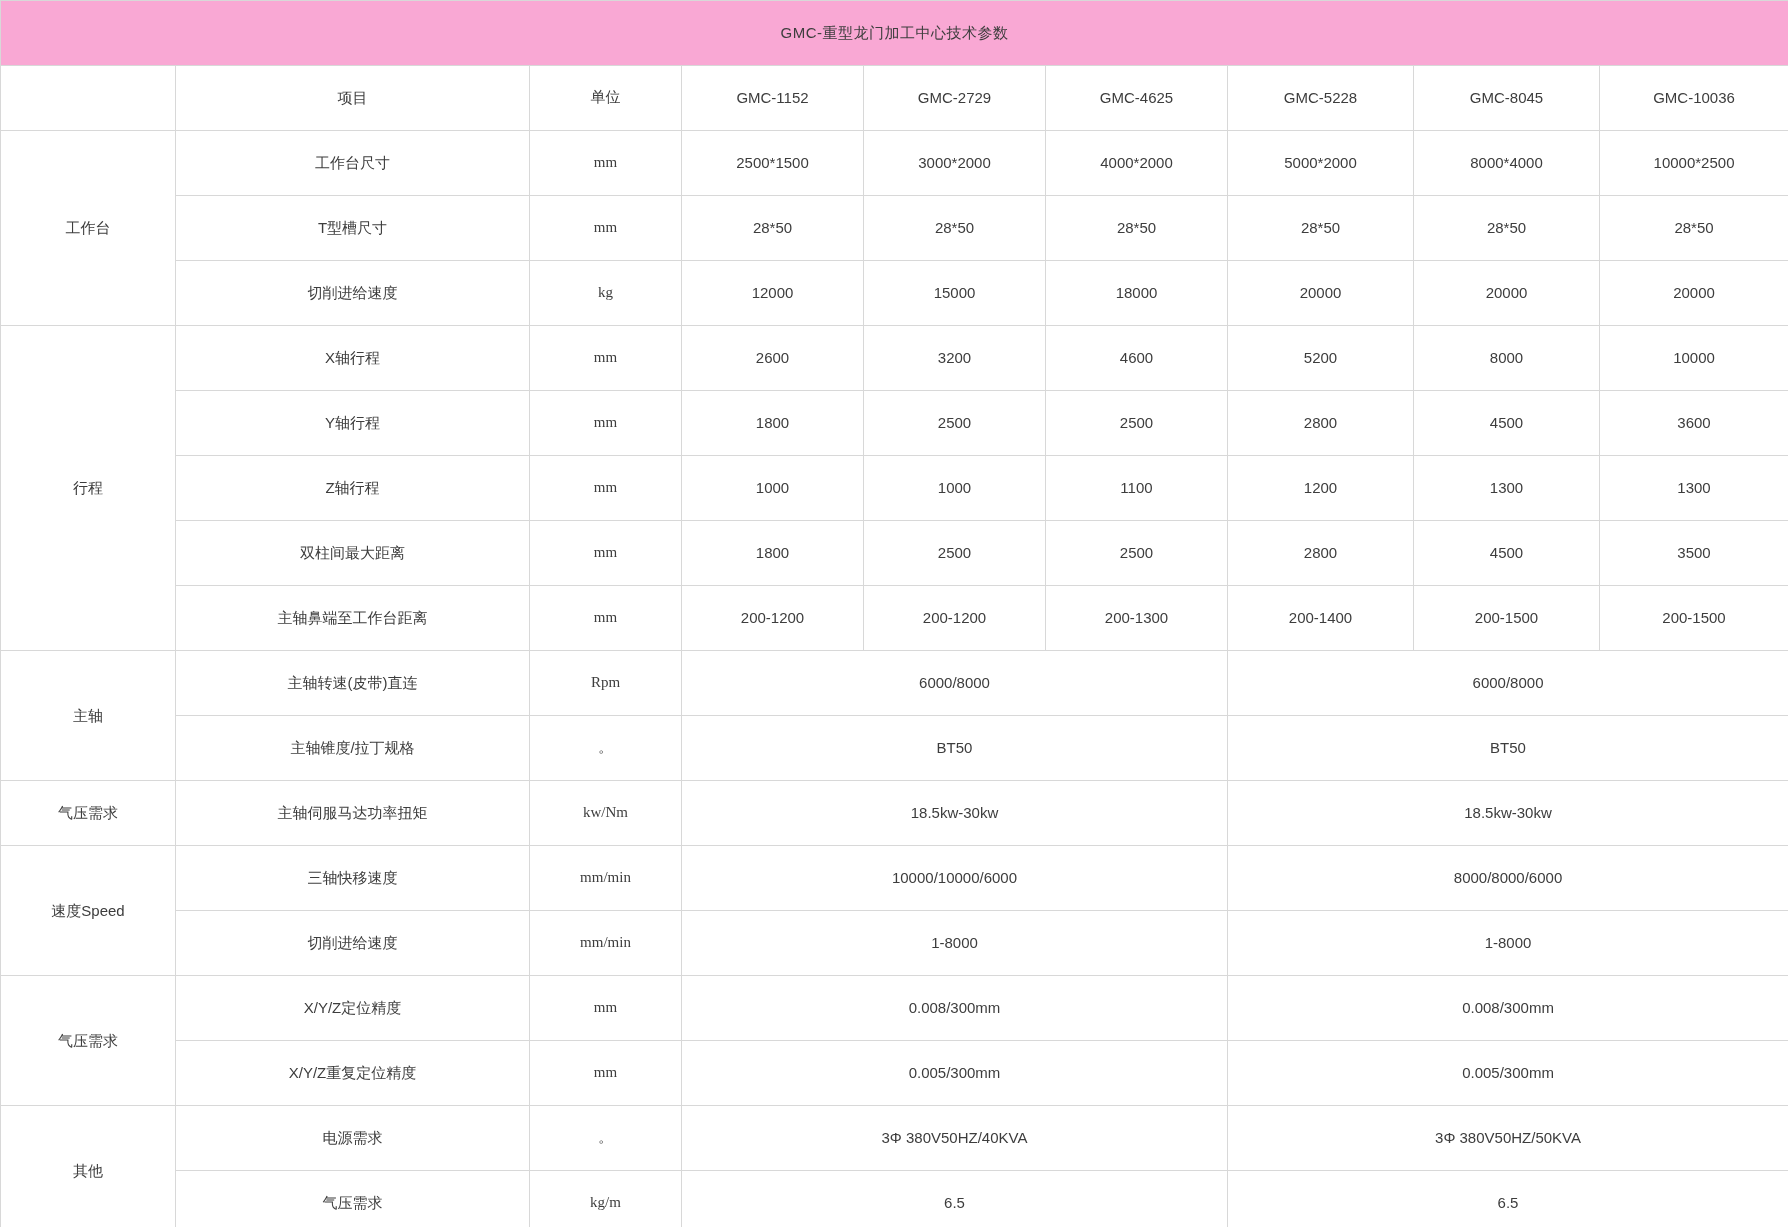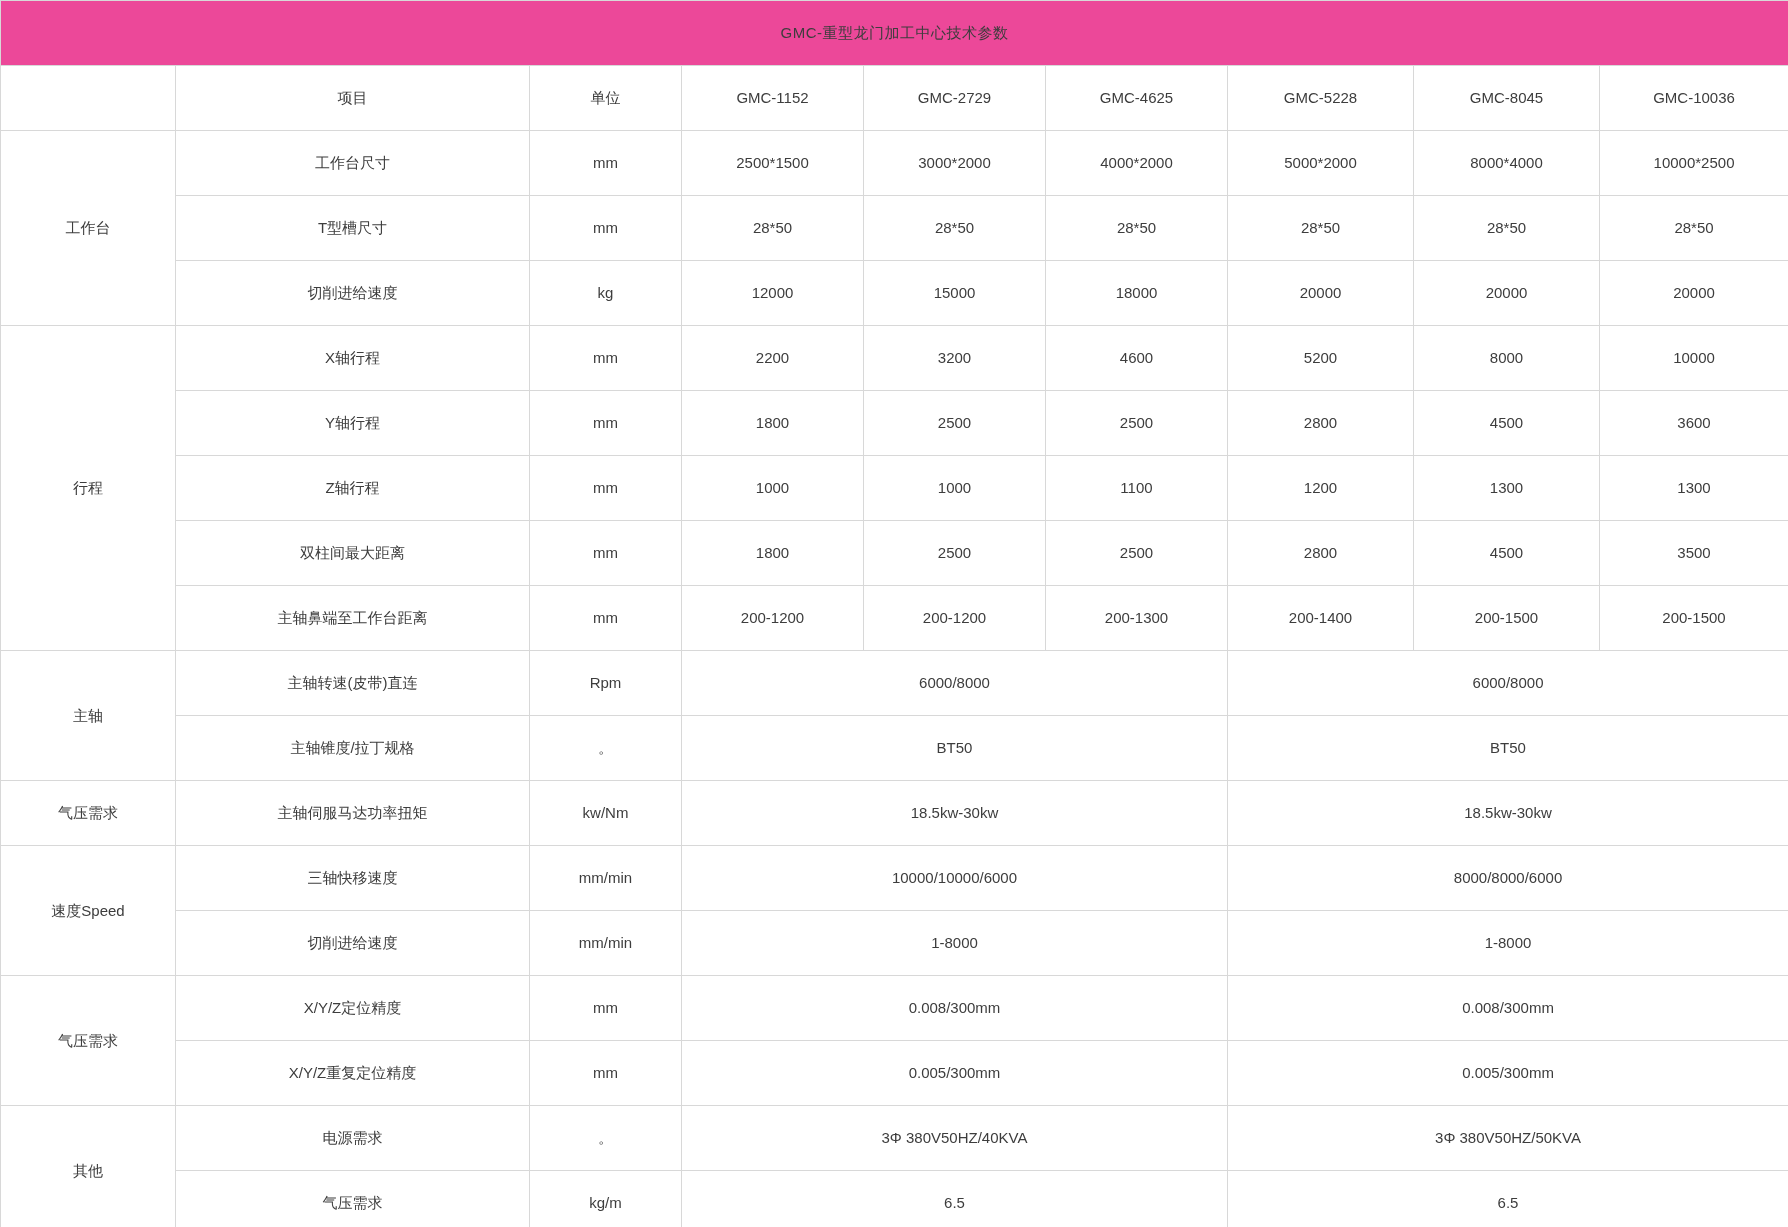--- a/index.html
+++ b/index.html
@@ -28,35 +28,36 @@
     border: 1px solid #d8d8d8;
     text-align: center;
     vertical-align: middle;
     color: #3d3d3d;
     padding: 0 4px;
     line-height: 1.3;
     font-size: 15px;
     height: 64px;
   }
   td.title-cell {
-    background: #ec4899;
+    background: #f9a8d4;
     font-size: 17px;
     color: #3a3a3a;
     height: 62px;
     border: 1px solid #d8d8d8;
     letter-spacing: 0.5px;
   }
   td.group-cell {
     font-size: 16px;
   }
   td.item-cell {
     font-size: 15px;
   }
   td.unit-cell {
     font-size: 15px;
+    font-family: Liberation Serif, serif;
   }
   td.model-cell {
     font-size: 15px;
   }
   
   col.c-group  { width: 175px; }
   col.c-item   { width: 354px; }
   col.c-unit   { width: 152px; }
   col.c-m1     { width: 182px; }
   col.c-m2     { width: 182px; }
@@ -124,21 +125,21 @@
           <td class="model-cell">15000</td>
           <td class="model-cell">18000</td>
           <td class="model-cell">20000</td>
           <td class="model-cell">20000</td>
           <td class="model-cell">20000</td>
         </tr>
         <tr>
           <td class="group-cell" rowspan="5">行程</td>
           <td class="item-cell">X轴行程</td>
           <td class="unit-cell">mm</td>
-          <td class="model-cell">2200</td>
+          <td class="model-cell">2600</td>
           <td class="model-cell">3200</td>
           <td class="model-cell">4600</td>
           <td class="model-cell">5200</td>
           <td class="model-cell">8000</td>
           <td class="model-cell">10000</td>
         </tr>
         <tr>
           <td class="item-cell">Y轴行程</td>
           <td class="unit-cell">mm</td>
           <td class="model-cell">1800</td>

